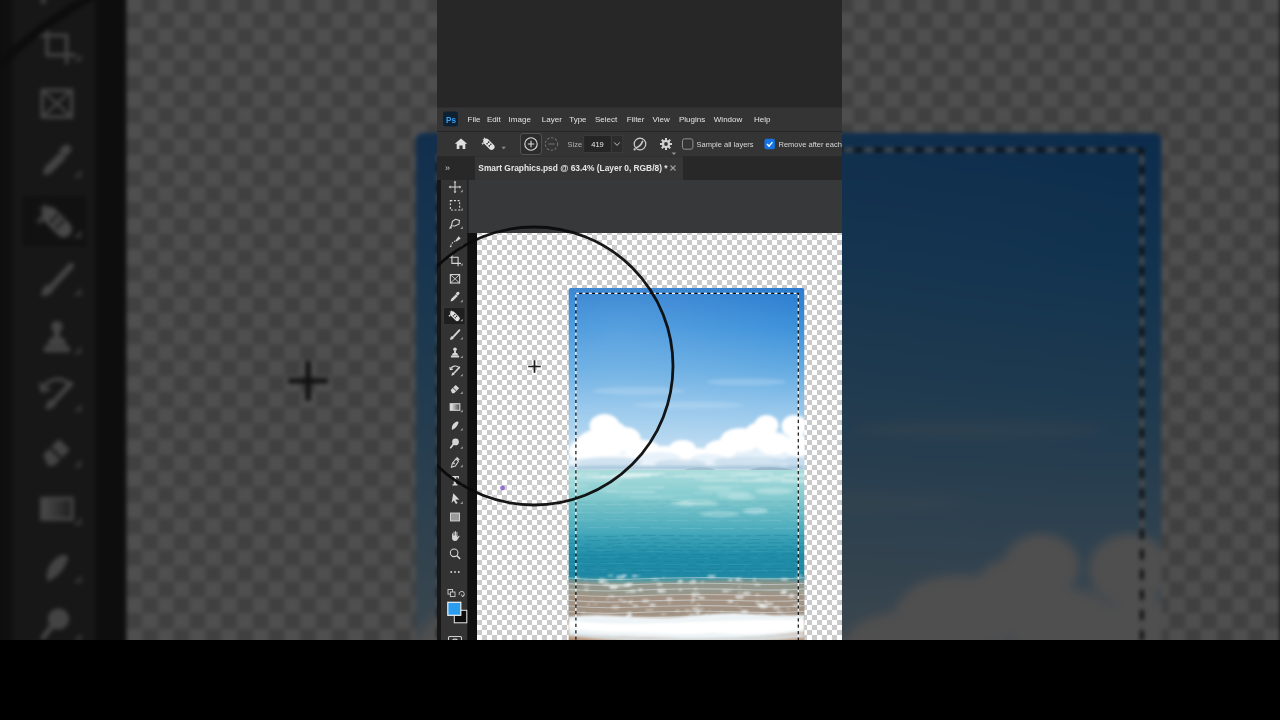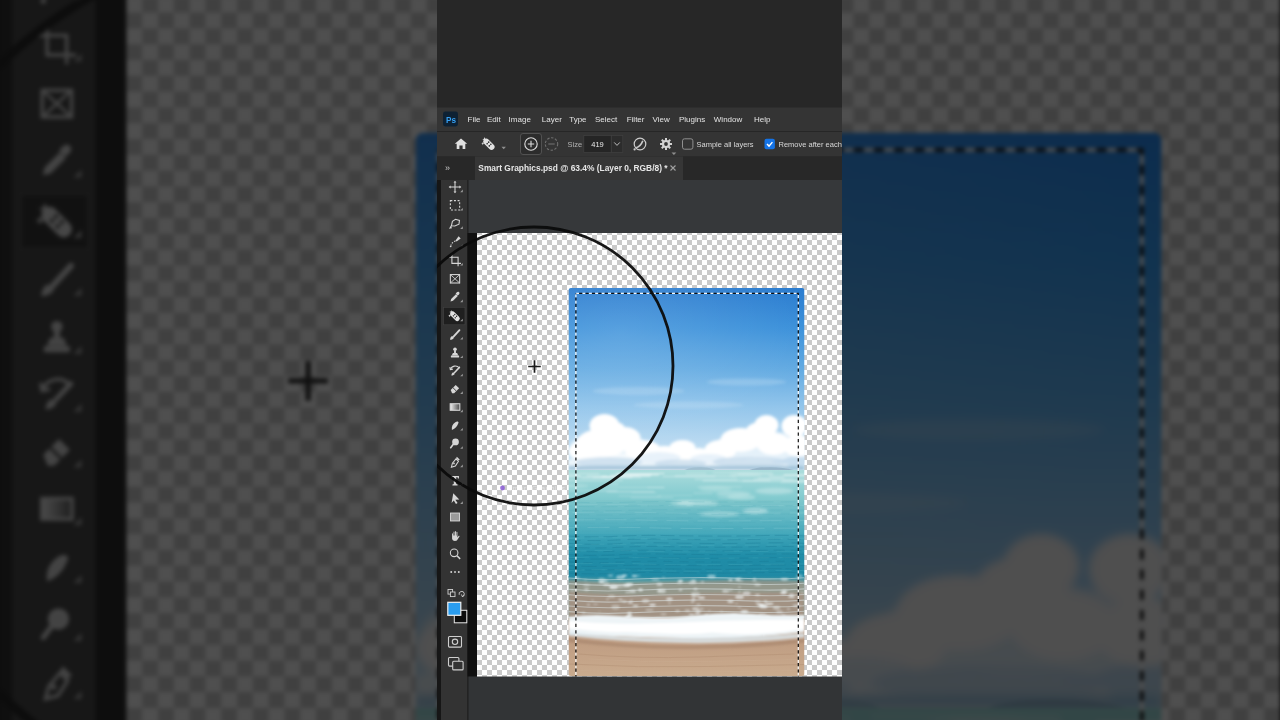--- a/index.html
+++ b/index.html
@@ -1,15 +1,15 @@
 <!DOCTYPE html>
 <html><head><meta charset="utf-8">
 <style>
 html,body{margin:0;padding:0;background:#000;}
-#stage{position:relative;width:1280px;height:720px;overflow:hidden;background:#eab308;font-family:"Liberation Sans", sans-serif;}
+#stage{position:relative;width:1280px;height:640px;overflow:hidden;background:#eab308;font-family:"Liberation Sans", sans-serif;}
 #bgwrap{position:absolute;left:0;top:0;width:1280px;height:720px;overflow:hidden;background:#0d0d0d;}
 #bgcopy{position:absolute;left:0;top:0;width:405px;height:720px;transform:translate(0px,-777.5px) scale(3.1605);transform-origin:0 0;opacity:0.27;filter:saturate(1.45) blur(0.65px);}
 #vid{position:absolute;left:437px;top:0;width:405px;height:720px;overflow:hidden;}
 </style></head>
 <body>
 <div id="stage">
   <div id="bgwrap">
       <div id="bgcopy">
         <svg width="405" height="720" viewBox="0 0 405 720" style="display:block" font-family="&quot;Liberation Sans&quot;, sans-serif">
           <defs>

